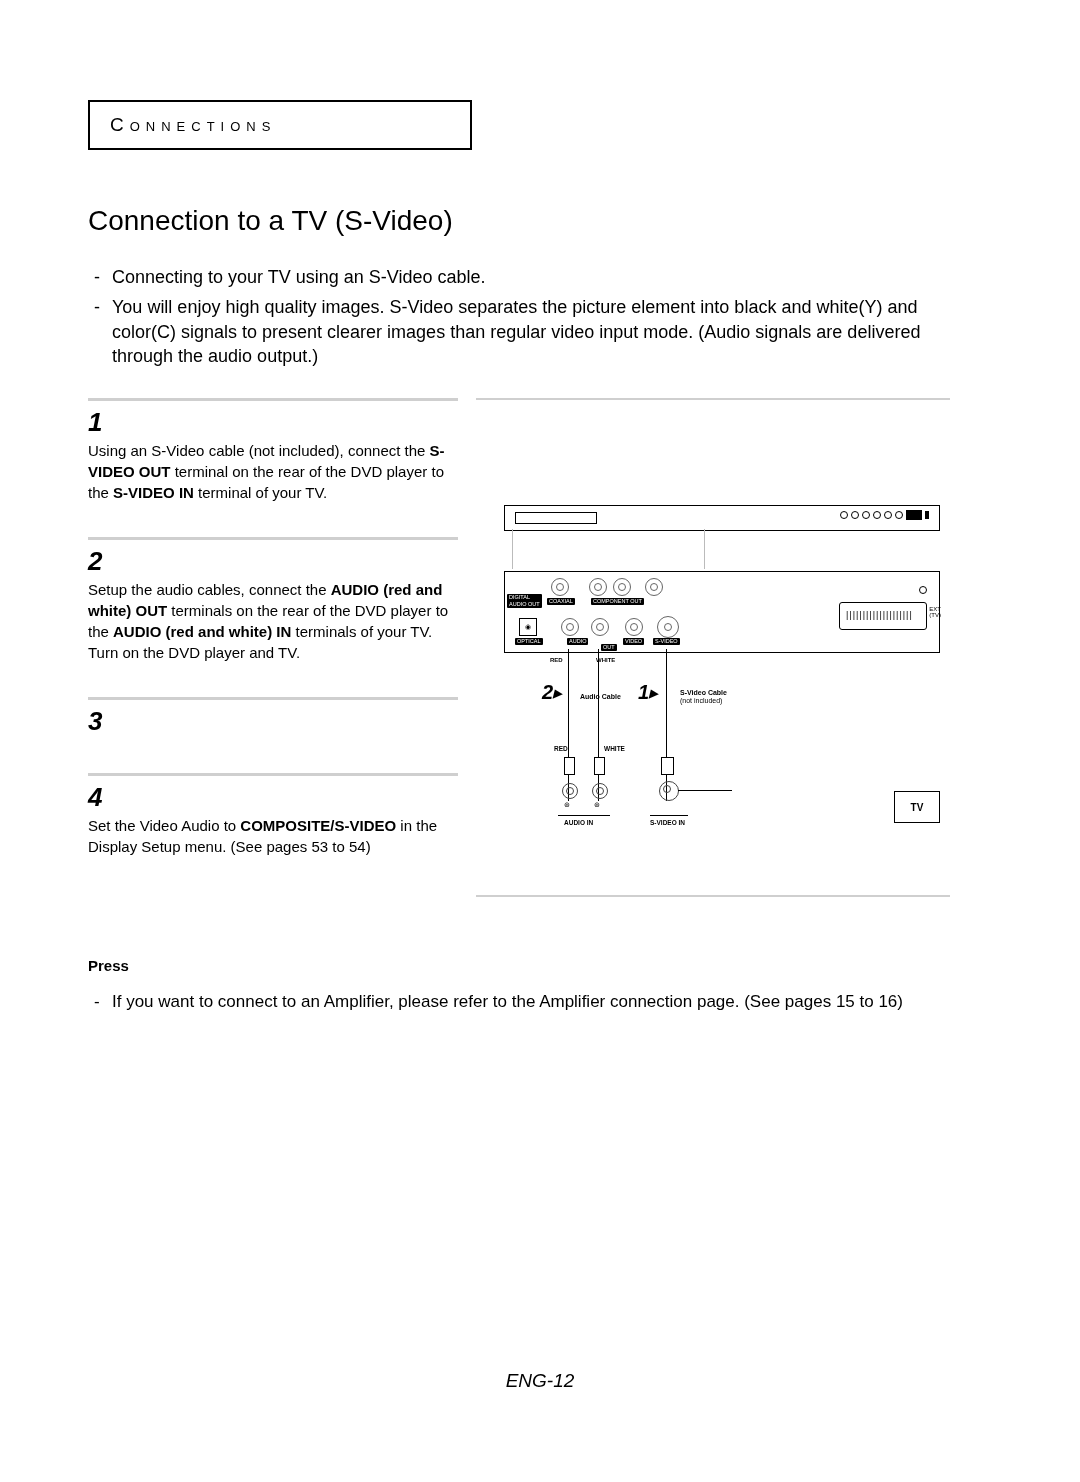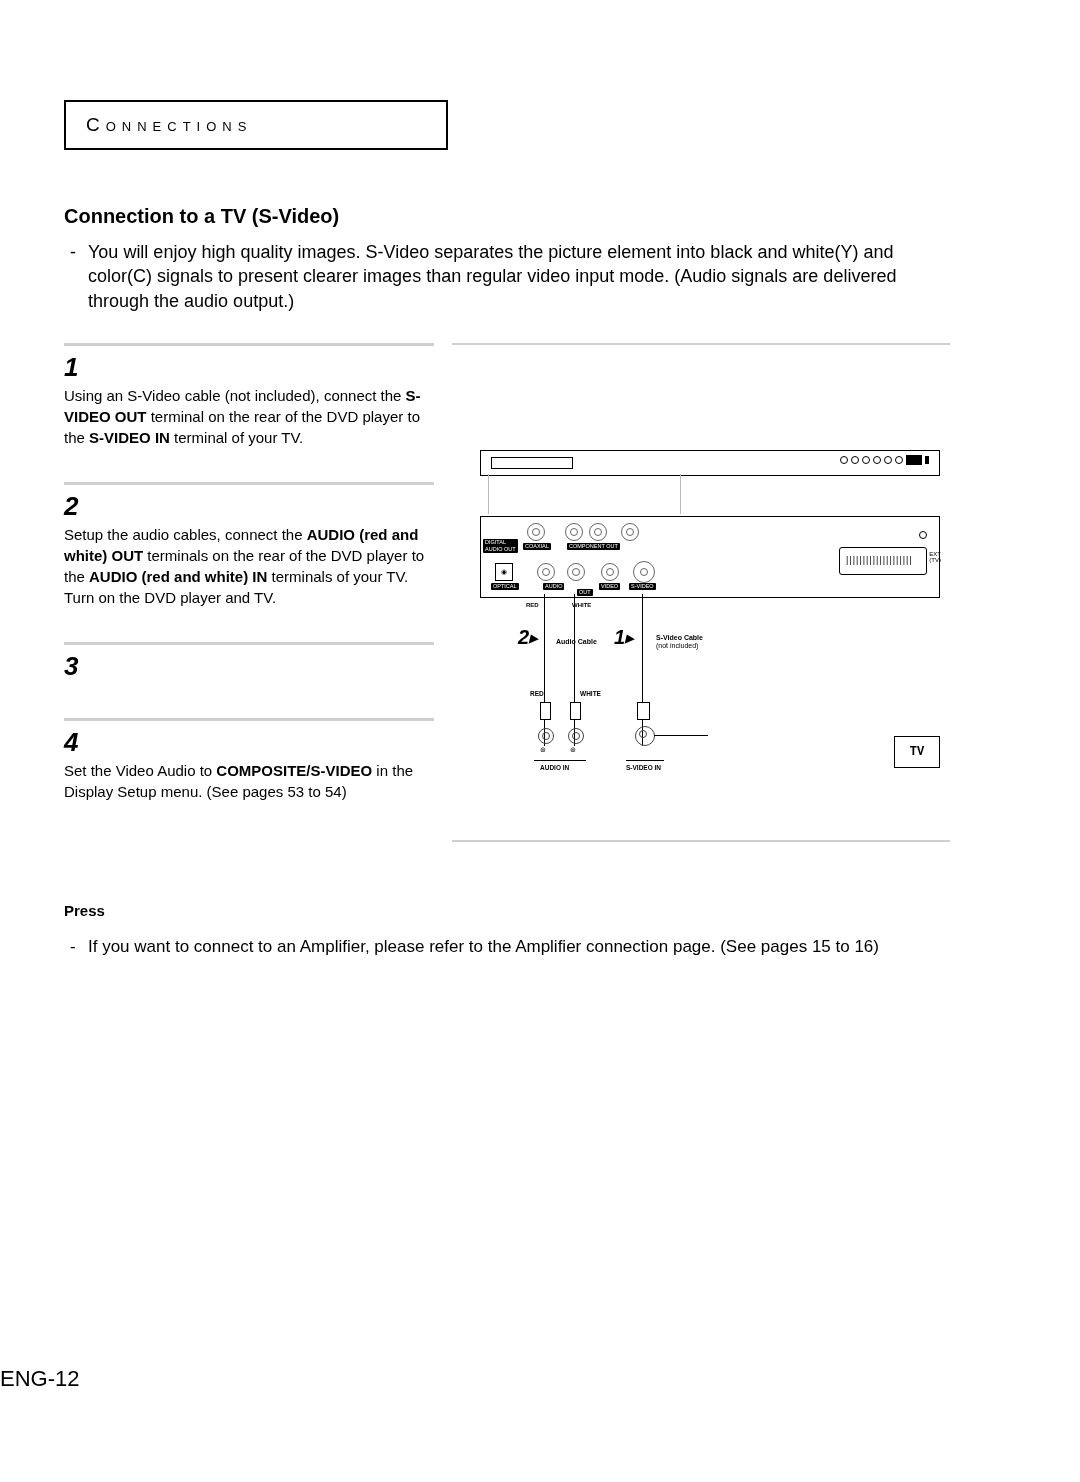--- a/index.html
+++ b/index.html
@@ -8,37 +8,37 @@
     width: 1080px;
     height: 1482px;
     background: #fff;
     font-family: Arial, Helvetica, sans-serif;
     color: #000;
   }
   .page {
     position: relative;
     width: 1080px;
     height: 1482px;
-    padding: 100px 130px 0 64px;
+    padding: 100px 130px 0 88px;
     box-sizing: border-box;
     font-size: 17px;
   }
   .hdr-box {
     border: 2px solid #000;
     width: 340px;
     padding: 12px 20px;
     font-variant: small-caps;
     letter-spacing: 6px;
     font-size: 19px;
     margin-bottom: 55px;
   }
   .section-title {
-    font-weight: bold;
-    font-size: 20px;
-    margin-bottom: 12px;
+    font-weight: normal;
+    font-size: 28px;
+    margin-bottom: 28px;
   }
   ul.intro {
     list-style: none;
     padding-left: 0;
     margin: 0 0 30px 0;
   }
   ul.intro li {
     position: relative;
     padding-left: 24px;
     margin-bottom: 6px;
@@ -141,47 +141,48 @@
   .redwhite{position:absolute;font-size:6px;font-weight:bold;}
   .wire{position:absolute;background:#000;}
   .callout-num{
     position:absolute; font-family:"Arial Black",Arial,sans-serif; font-weight:900; font-style:italic;
     font-size:20px;
   }
   .callout-arrow{font-size:11px;vertical-align:middle;}
   .callout-txt{position:absolute;font-size:7px;font-weight:bold;line-height:8px;}
   .tv-box{
     position:absolute; border:1.5px solid #000; width:44px; height:30px; right:0; top:286px;
-    display:flex;align-items:center;justify-content:center;font-size:12px;font-weight:bold;font-family:Liberation Mono, monospace;
+    display:flex;align-items:center;justify-content:center;font-size:10px;font-weight:bold;
   }
   .bot-jack{
     position:absolute;width:14px;height:14px;border:1px solid #444;border-radius:50%;
   }
   .bot-jack::after{content:"";position:absolute;left:3px;top:3px;width:6px;height:6px;border:1px solid #444;border-radius:50%;}
   .tiny{font-size:6.5px;font-weight:bold;position:absolute;}
   .notes-title{font-weight:bold;font-size:15px;margin:60px 0 6px 0;}
   ul.notes{list-style:none;padding:0;margin:0;font-size:17px;}
   ul.notes li{position:relative;padding-left:24px;margin-bottom:6px;line-height:1.35;margin-top:17px;}
   ul.notes li::before{content:"-";position:absolute;left:6px;}
   .page-num{
-    position:absolute; left:0; right:0; bottom:90px; font-size:22px;
+    position:absolute; left:0; right:0; bottom:90px; text-align:center; font-size:19px;font-style:italic;
   }
 </style>
 </head>
 <body>
 
 <div class="page">
 
   <div class="hdr-box">
     <span>Connections</span>
   </div>
 
   <div class="section-title">Connection to a TV (S-Video)</div>
 
   <ul class="intro">
+    <li>Connecting to your TV using an S-Video cable.</li>
     <li>You will enjoy high quality images. S-Video separates the picture element into black and white(Y) and color(C) signals to present clearer images than regular video input mode. (Audio signals are delivered through the audio output.)</li>
   </ul>
 
   <div class="main-row">
 
     <div class="steps-col">
       <div class="step">
         <div class="step-bar"></div>
         <div class="step-num">1</div>
         <div class="step-text"><span>Using an S-Video cable (not included), connect the </span><b>S-VIDEO OUT</b><span> terminal on the rear of the DVD player to the </span><b>S-VIDEO IN</b><span> terminal of your TV.</span></div>

